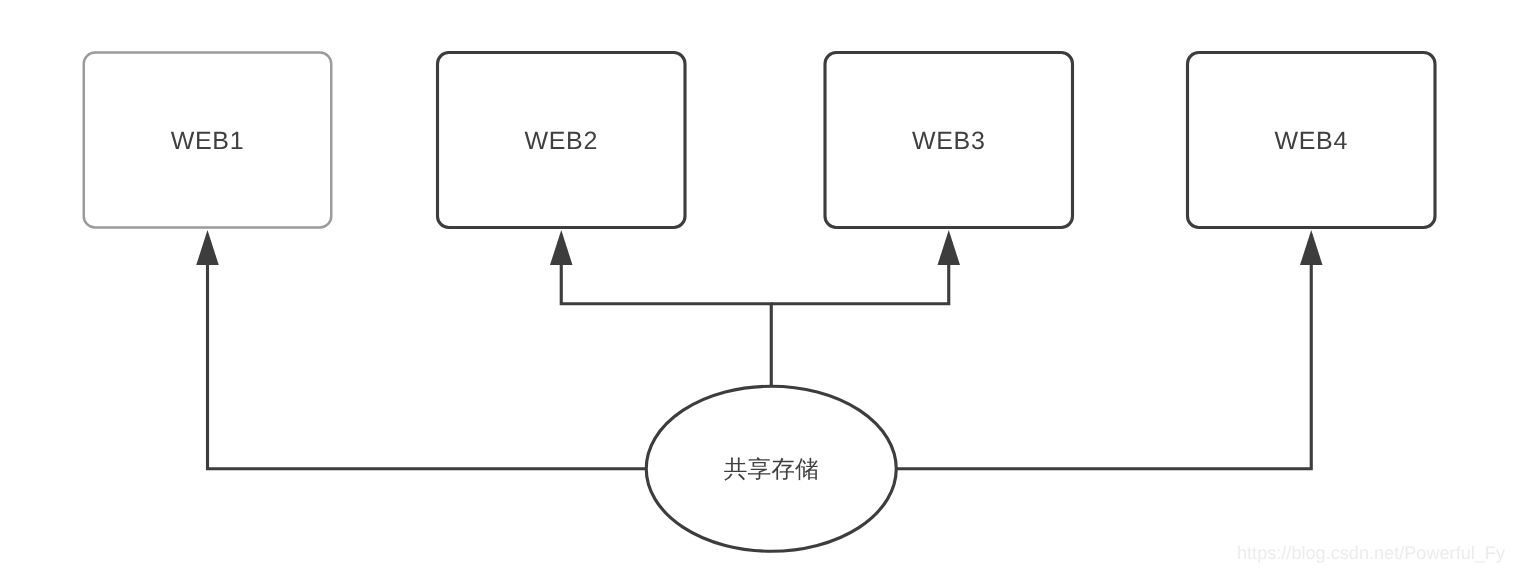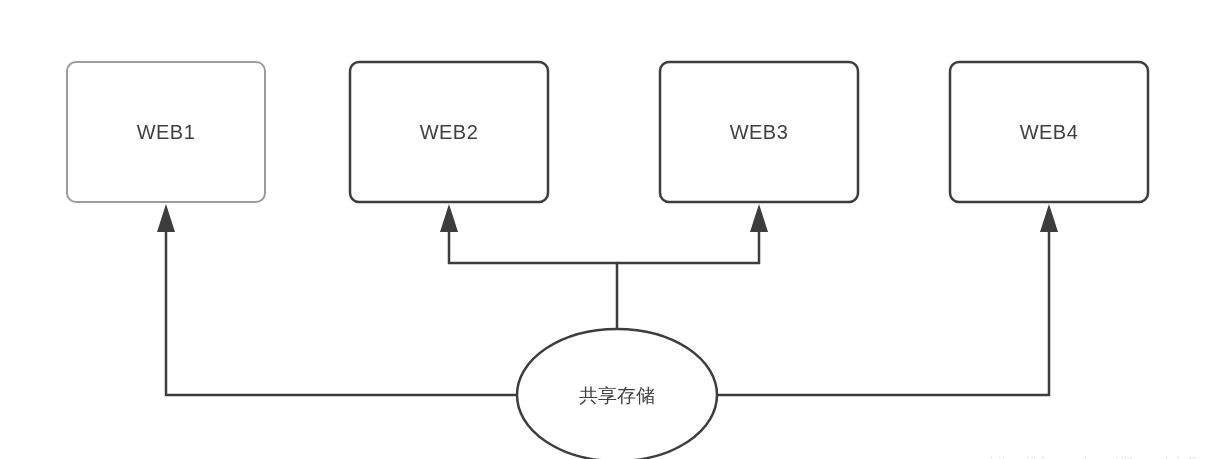--- a/index.html
+++ b/index.html
@@ -8,21 +8,20 @@
     background: #ffffff;
     width: 1212px;
     height: 459px;
     overflow: hidden;
     font-family: "Liberation Sans", "DejaVu Sans", sans-serif;
   }
   .canvas {
     position: relative;
     width: 1212px;
     height: 351px;
-    margin-top: 20px;
   }
   svg { display: block; }
   .edge-line {
     fill: none;
     stroke-width: 2.5;
     stroke-linejoin: miter;
   }
   .edge-head { stroke: none; }
   .node-box {
     fill: #ffffff;

